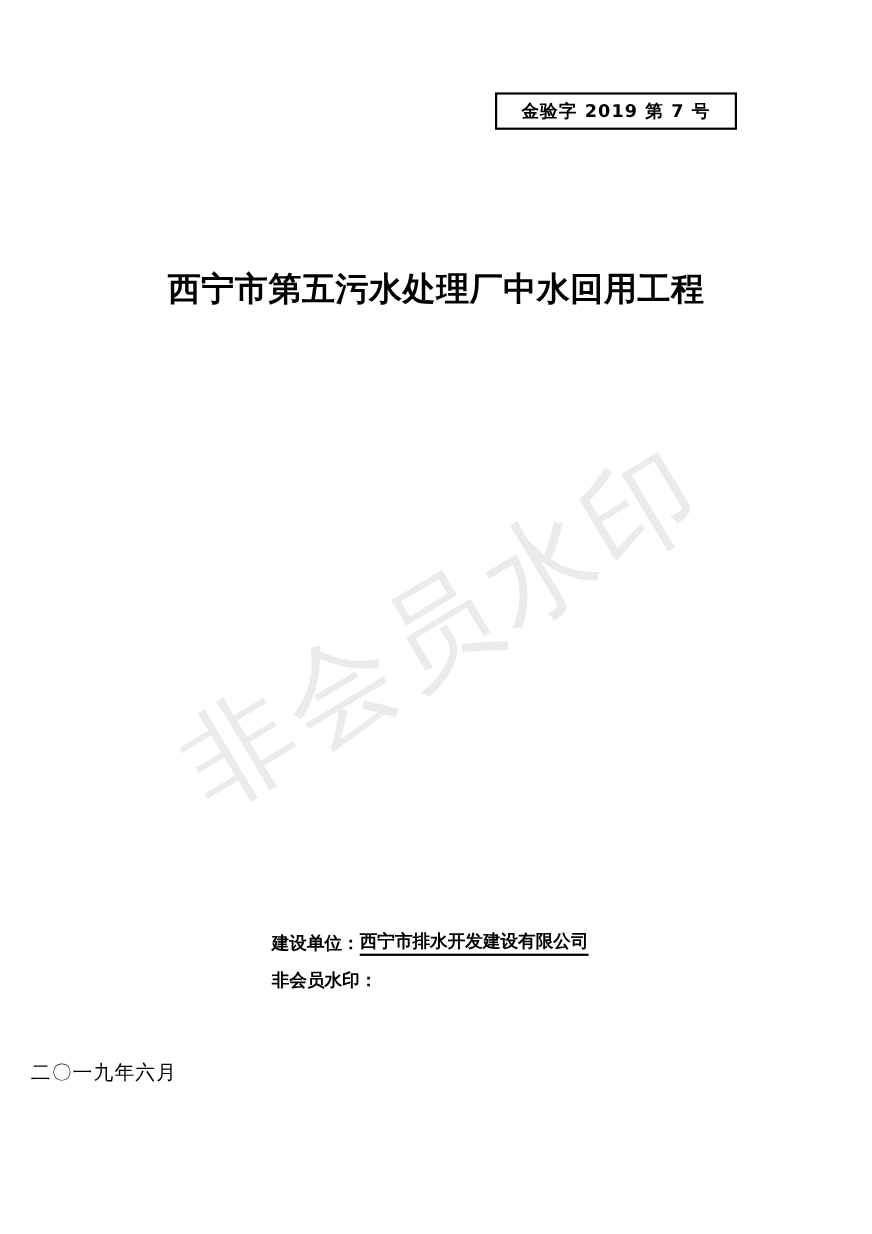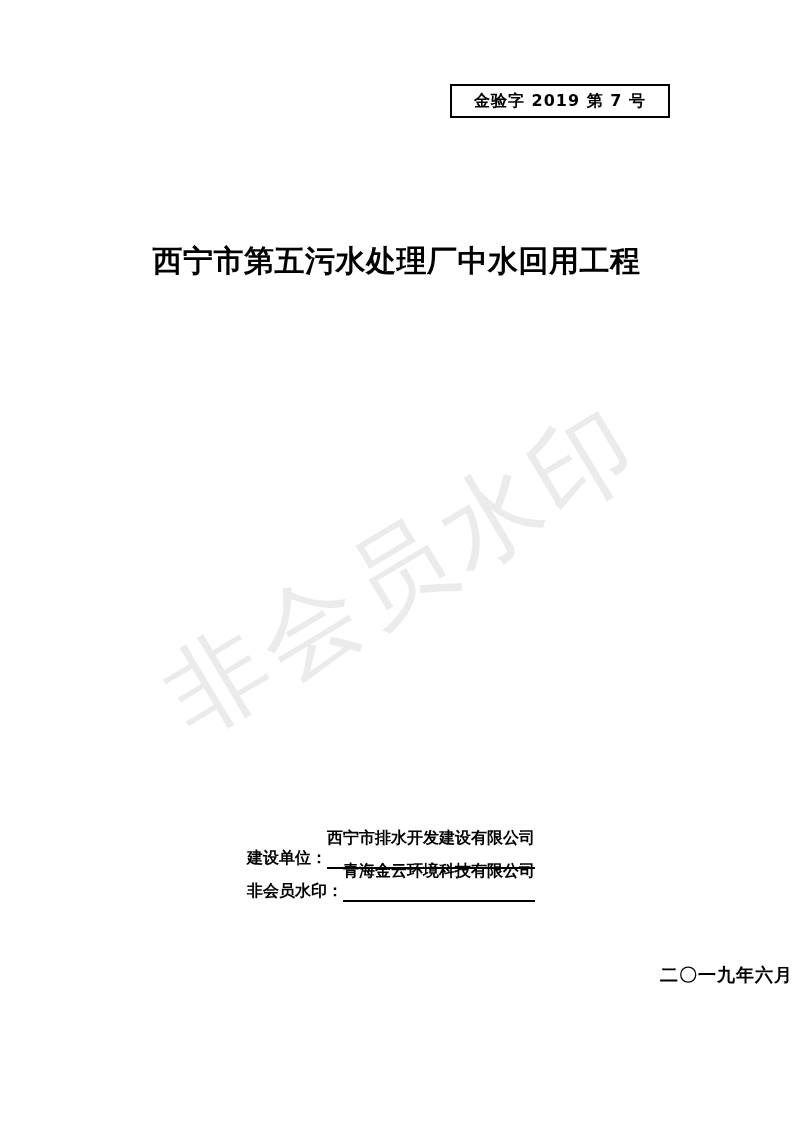--- a/index.html
+++ b/index.html
@@ -24,21 +24,21 @@
     font-size: 16px; font-weight: bold;
     letter-spacing: 1px;
     background: #ffffff;
     z-index: 2;
   }
   .title-block {
     position: absolute;
     left: 0; top: 240px;
     width: 793px;
     text-align: center;
-    font-family: Liberation Mono, monospace;
+    font-family: Liberation Sans, sans-serif;
     font-size: 30px; font-weight: bold;
     line-height: 47px;
     letter-spacing: 0.5px;
     z-index: 2;
   }
   .watermark {
     position: absolute;
     left: 403px; top: 572px;
     transform: translate(-50%, -50%) rotate(-31deg);
     transform-origin: center center;
@@ -56,31 +56,32 @@
     z-index: 2;
   }
   .unit-row {
     height: 33px;
     display: flex; align-items: flex-end;
     white-space: nowrap;
     font-family: Liberation Mono, monospace;
   }
   .unit-value {
     border-bottom: 2px solid #000000;
-    padding-bottom: 18px;
+    padding-bottom: 0;
   }
   .date-line {
     position: absolute;
     left: 0; top: 963px;
     width: 793px;
-    text-align: right;
+    text-align: left;
     font-size: 18px;
-    font-weight: bold;
+    font-weight: normal;
     letter-spacing: 1px;
     z-index: 2;
+    padding-left: 28px;
   }
 </style>
 </head>
 <body>
 
 <div class="page" style="background: rgb(255, 255, 255);">
 
   <div class="ref-box">
     <span>金验字 2019 第 7 号</span>
   </div>
@@ -91,19 +92,18 @@
 
   <div class="watermark" style="color: rgb(235, 235, 235);">非会员水印</div>
 
   <div class="units-block">
     <div class="unit-row">
       <span class="unit-label">建设单位：</span>
         <span class="unit-value">西宁市排水开发建设有限公司</span>
     </div>
     <div class="unit-row">
       <span class="unit-label">非会员水印：</span>
-        <span class="unit-value">青海金云环境科技有限公司</span>
     </div>
   </div>
 
   <div class="date-line">二〇一九年六月</div>
 
 </div>
 
 </body></html>

